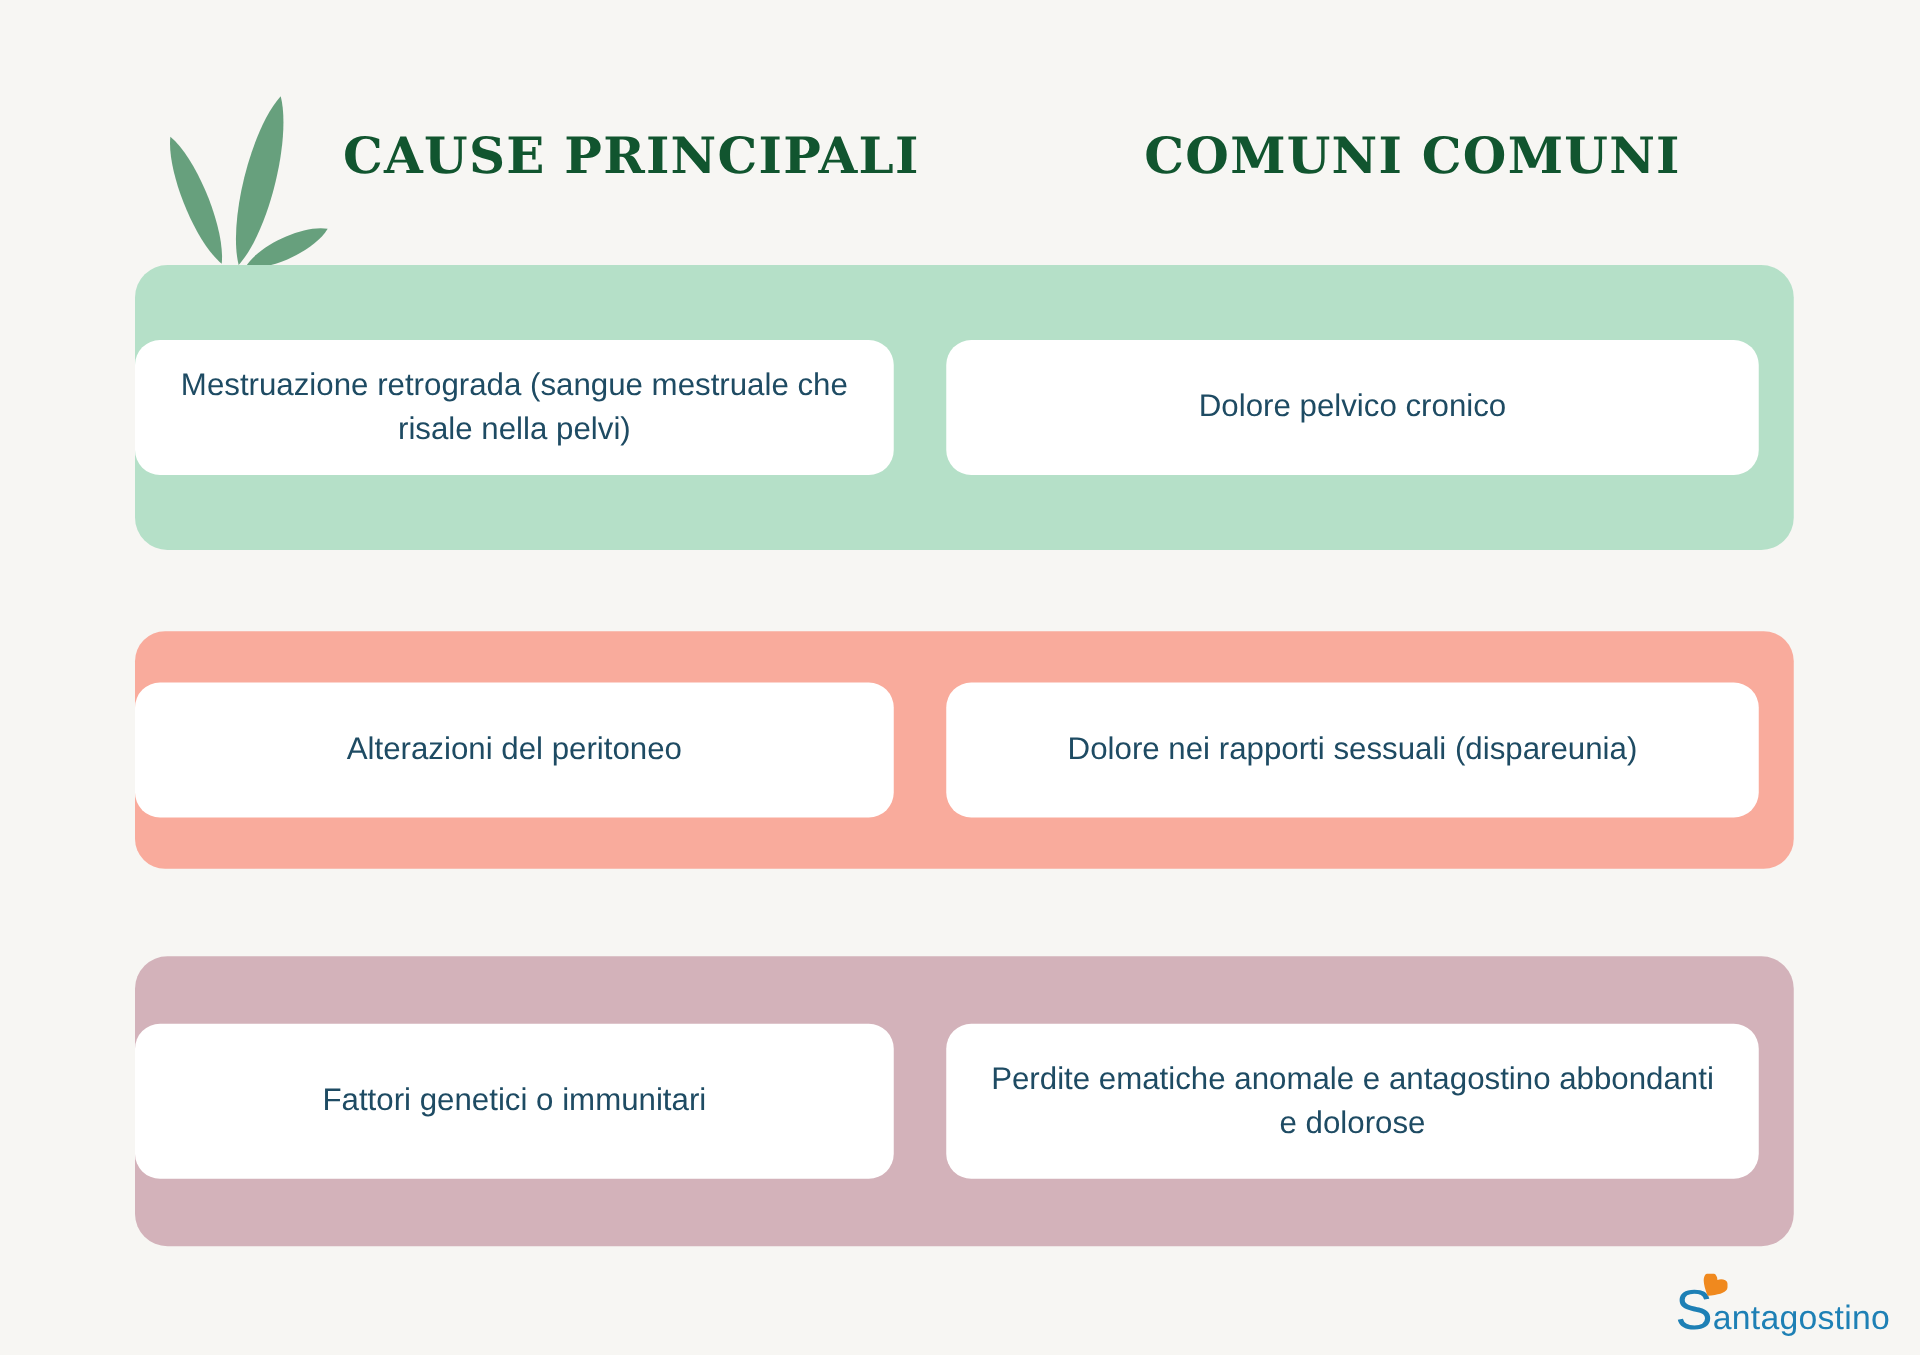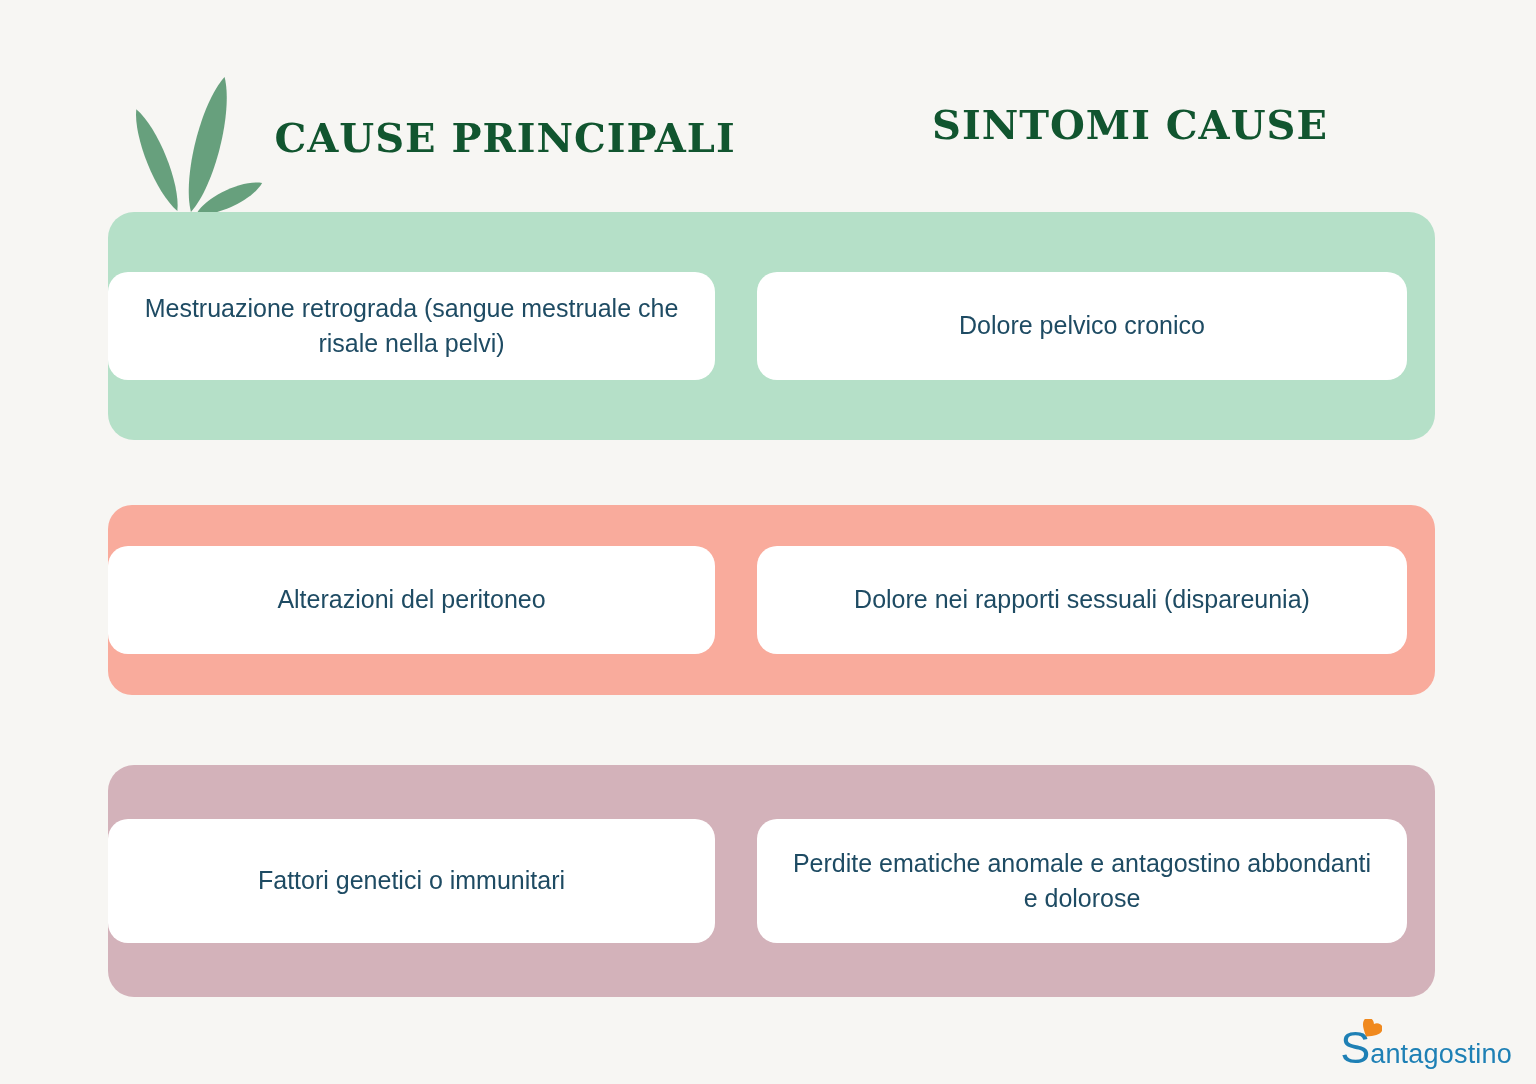--- a/index.html
+++ b/index.html
@@ -26,21 +26,21 @@
   .col-title {
     position: absolute;
     top: 101px;
     transform: translateX(-50%);
     font-family: "DejaVu Serif", "Liberation Serif", serif;
     font-weight: 700;
     font-size: 40px;
     letter-spacing: 1px;
     white-space: nowrap;
   }
-  .col-title.left  { left: 505px; margin-top: 13px; }
+  .col-title.left  { left: 505px; }
   .col-title.right { left: 1130px; }
   
   .band {
     position: absolute;
     left: 108px;
     width: 1327px;
     border-radius: 26px;
     display: flex;
     align-items: center;
     padding-right: 28px;
@@ -97,21 +97,21 @@
 
 <div class="canvas">
 
   <svg class="leaves" viewBox="0 0 140 145" aria-hidden="true">
     <path d="M0 -1 C0.45 -0.55 0.45 0.55 0 1 C-0.45 0.55 -0.45 -0.55 0 -1 Z" transform="translate(30,88) rotate(-22) scale(30,56)" fill="#67a07d"></path>
     <path d="M0 -1 C0.45 -0.55 0.45 0.55 0 1 C-0.45 0.55 -0.45 -0.55 0 -1 Z" transform="translate(82,72) rotate(14) scale(38,71)" fill="#67a07d"></path>
     <path d="M0 -1 C0.45 -0.55 0.45 0.55 0 1 C-0.45 0.55 -0.45 -0.55 0 -1 Z" transform="translate(104,127) rotate(65) scale(26,37)" fill="#67a07d"></path>
   </svg>
 
   <div class="col-title left" style="color: rgb(17, 85, 47);">CAUSE PRINCIPALI</div>
-  <div class="col-title right" style="color: rgb(17, 85, 47);">SINTOMI CAUSE</div>
+  <div class="col-title right" style="color: rgb(17, 85, 47);">COMUNI COMUNI</div>
 
   <div class="band row-0" style="background-color: rgb(181, 224, 200);">
     <div class="card cause">
       <span style="color: rgb(30, 75, 99);">Mestruazione retrograda (sangue mestruale che risale nella pelvi)</span>
     </div>
     <div class="card symptom">
       <span style="color: rgb(30, 75, 99);">Dolore pelvico cronico</span>
     </div>
   </div>
 

